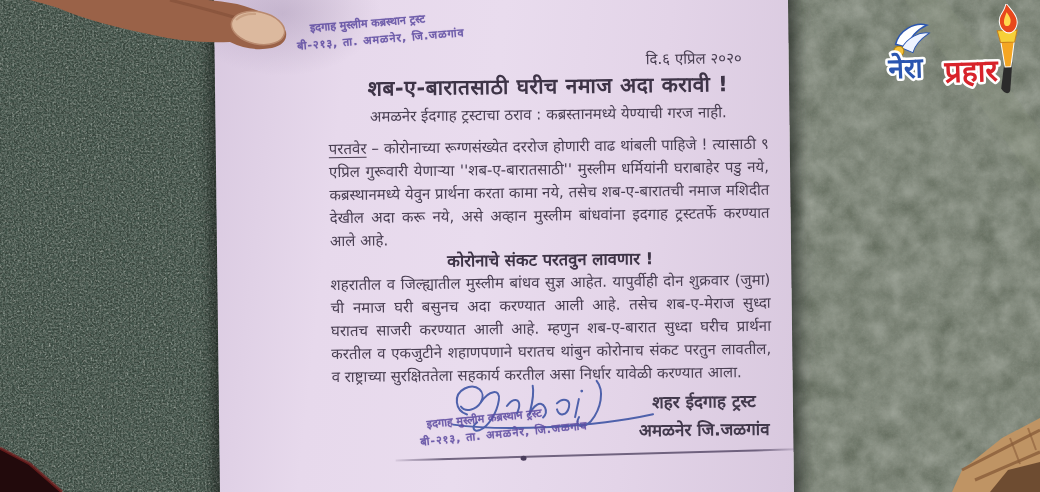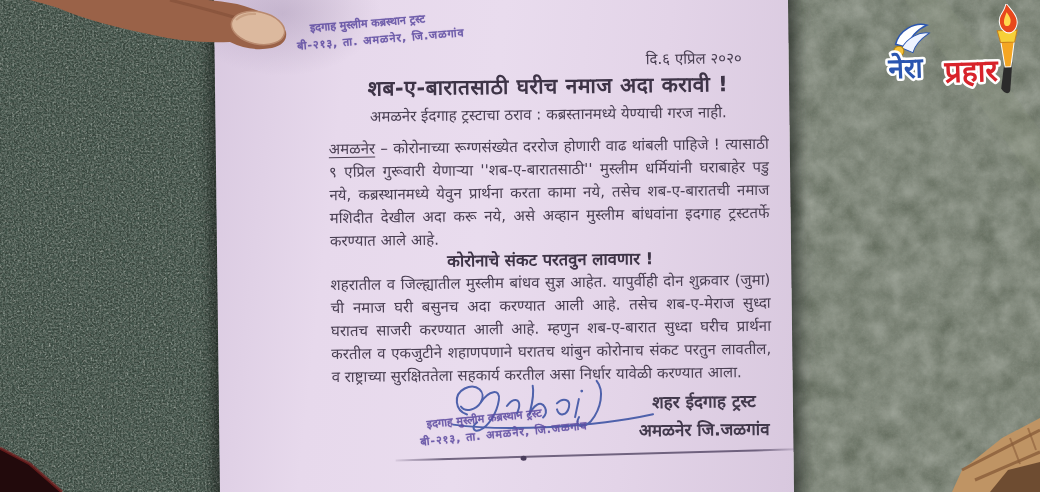--- a/index.html
+++ b/index.html
@@ -109,21 +109,21 @@
       <div class="l1">इदगाह मुस्लीम कब्रस्थान ट्रस्ट</div>
       <div class="l2">बी-२१३, ता. अमळनेर, जि.जळगांव</div>
     </div>
 
     <div class="doc-col" id="date-line">दि.६ एप्रिल २०२०</div>
 
     <div class="doc-col" id="headline">शब-ए-बारातसाठी घरीच नमाज अदा करावी !</div>
 
     <div class="doc-col" id="subheadline">अमळनेर ईदगाह ट्रस्टाचा ठराव : कब्रस्तानमध्ये येण्याची गरज नाही.</div>
 
-    <div class="doc-col" id="para1"><span class="lead">अमळनेर</span><span> – कोरोनाच्या रूग्णसंख्येत दररोज होणारी वाढ थांबली पाहिजे ! त्यासाठी ९ एप्रिल गुरूवारी येणाऱ्या ''शब-ए-बारातसाठी'' मुस्लीम धर्मियांनी घराबाहेर पडु नये, कब्रस्थानमध्ये येवुन प्रार्थना करता कामा नये, तसेच शब-ए-बारातची नमाज मशिदीत देखील अदा करू नये, असे अव्हान मुस्लीम बांधवांना इदगाह ट्रस्टतर्फे करण्यात आले आहे.</span></div>
+    <div class="doc-col" id="para1"><span class="lead">परतवेर</span><span> – कोरोनाच्या रूग्णसंख्येत दररोज होणारी वाढ थांबली पाहिजे ! त्यासाठी ९ एप्रिल गुरूवारी येणाऱ्या ''शब-ए-बारातसाठी'' मुस्लीम धर्मियांनी घराबाहेर पडु नये, कब्रस्थानमध्ये येवुन प्रार्थना करता कामा नये, तसेच शब-ए-बारातची नमाज मशिदीत देखील अदा करू नये, असे अव्हान मुस्लीम बांधवांना इदगाह ट्रस्टतर्फे करण्यात आले आहे.</span></div>
 
     <div class="doc-col" id="section-heading">कोरोनाचे संकट परतवुन लावणार !</div>
 
     <div class="doc-col" id="para2">शहरातील व जिल्ह्यातील मुस्लीम बांधव सुज्ञ आहेत. यापुर्वीही दोन शुक्रवार (जुमा) ची नमाज घरी बसुनच अदा करण्यात आली आहे. तसेच शब-ए-मेराज सुध्दा घरातच साजरी करण्यात आली आहे. म्हणुन शब-ए-बारात सुध्दा घरीच प्रार्थना करतील व एकजुटीने शहाणपणाने घरातच थांबुन कोरोनाच संकट परतुन लावतील, व राष्ट्राच्या सुरक्षिततेला सहकार्य करतील असा निर्धार यावेळी करण्यात आला.</div>
 
     <svg id="signature-svg" width="215" height="60" viewBox="0 0 215 60">
       <g fill="none" stroke="#3f55a5" stroke-width="2" stroke-linecap="round" opacity="0.9">
         <path d="M22,38 C10,34 8,18 20,12 C32,6 42,16 36,26 C31,34 20,36 16,30"></path>
         <path d="M36,26 C44,14 56,12 54,24 C52,36 44,50 34,54 C28,56 26,50 32,46"></path>
         <path d="M62,30 C68,22 76,22 74,32 L72,38"></path>

